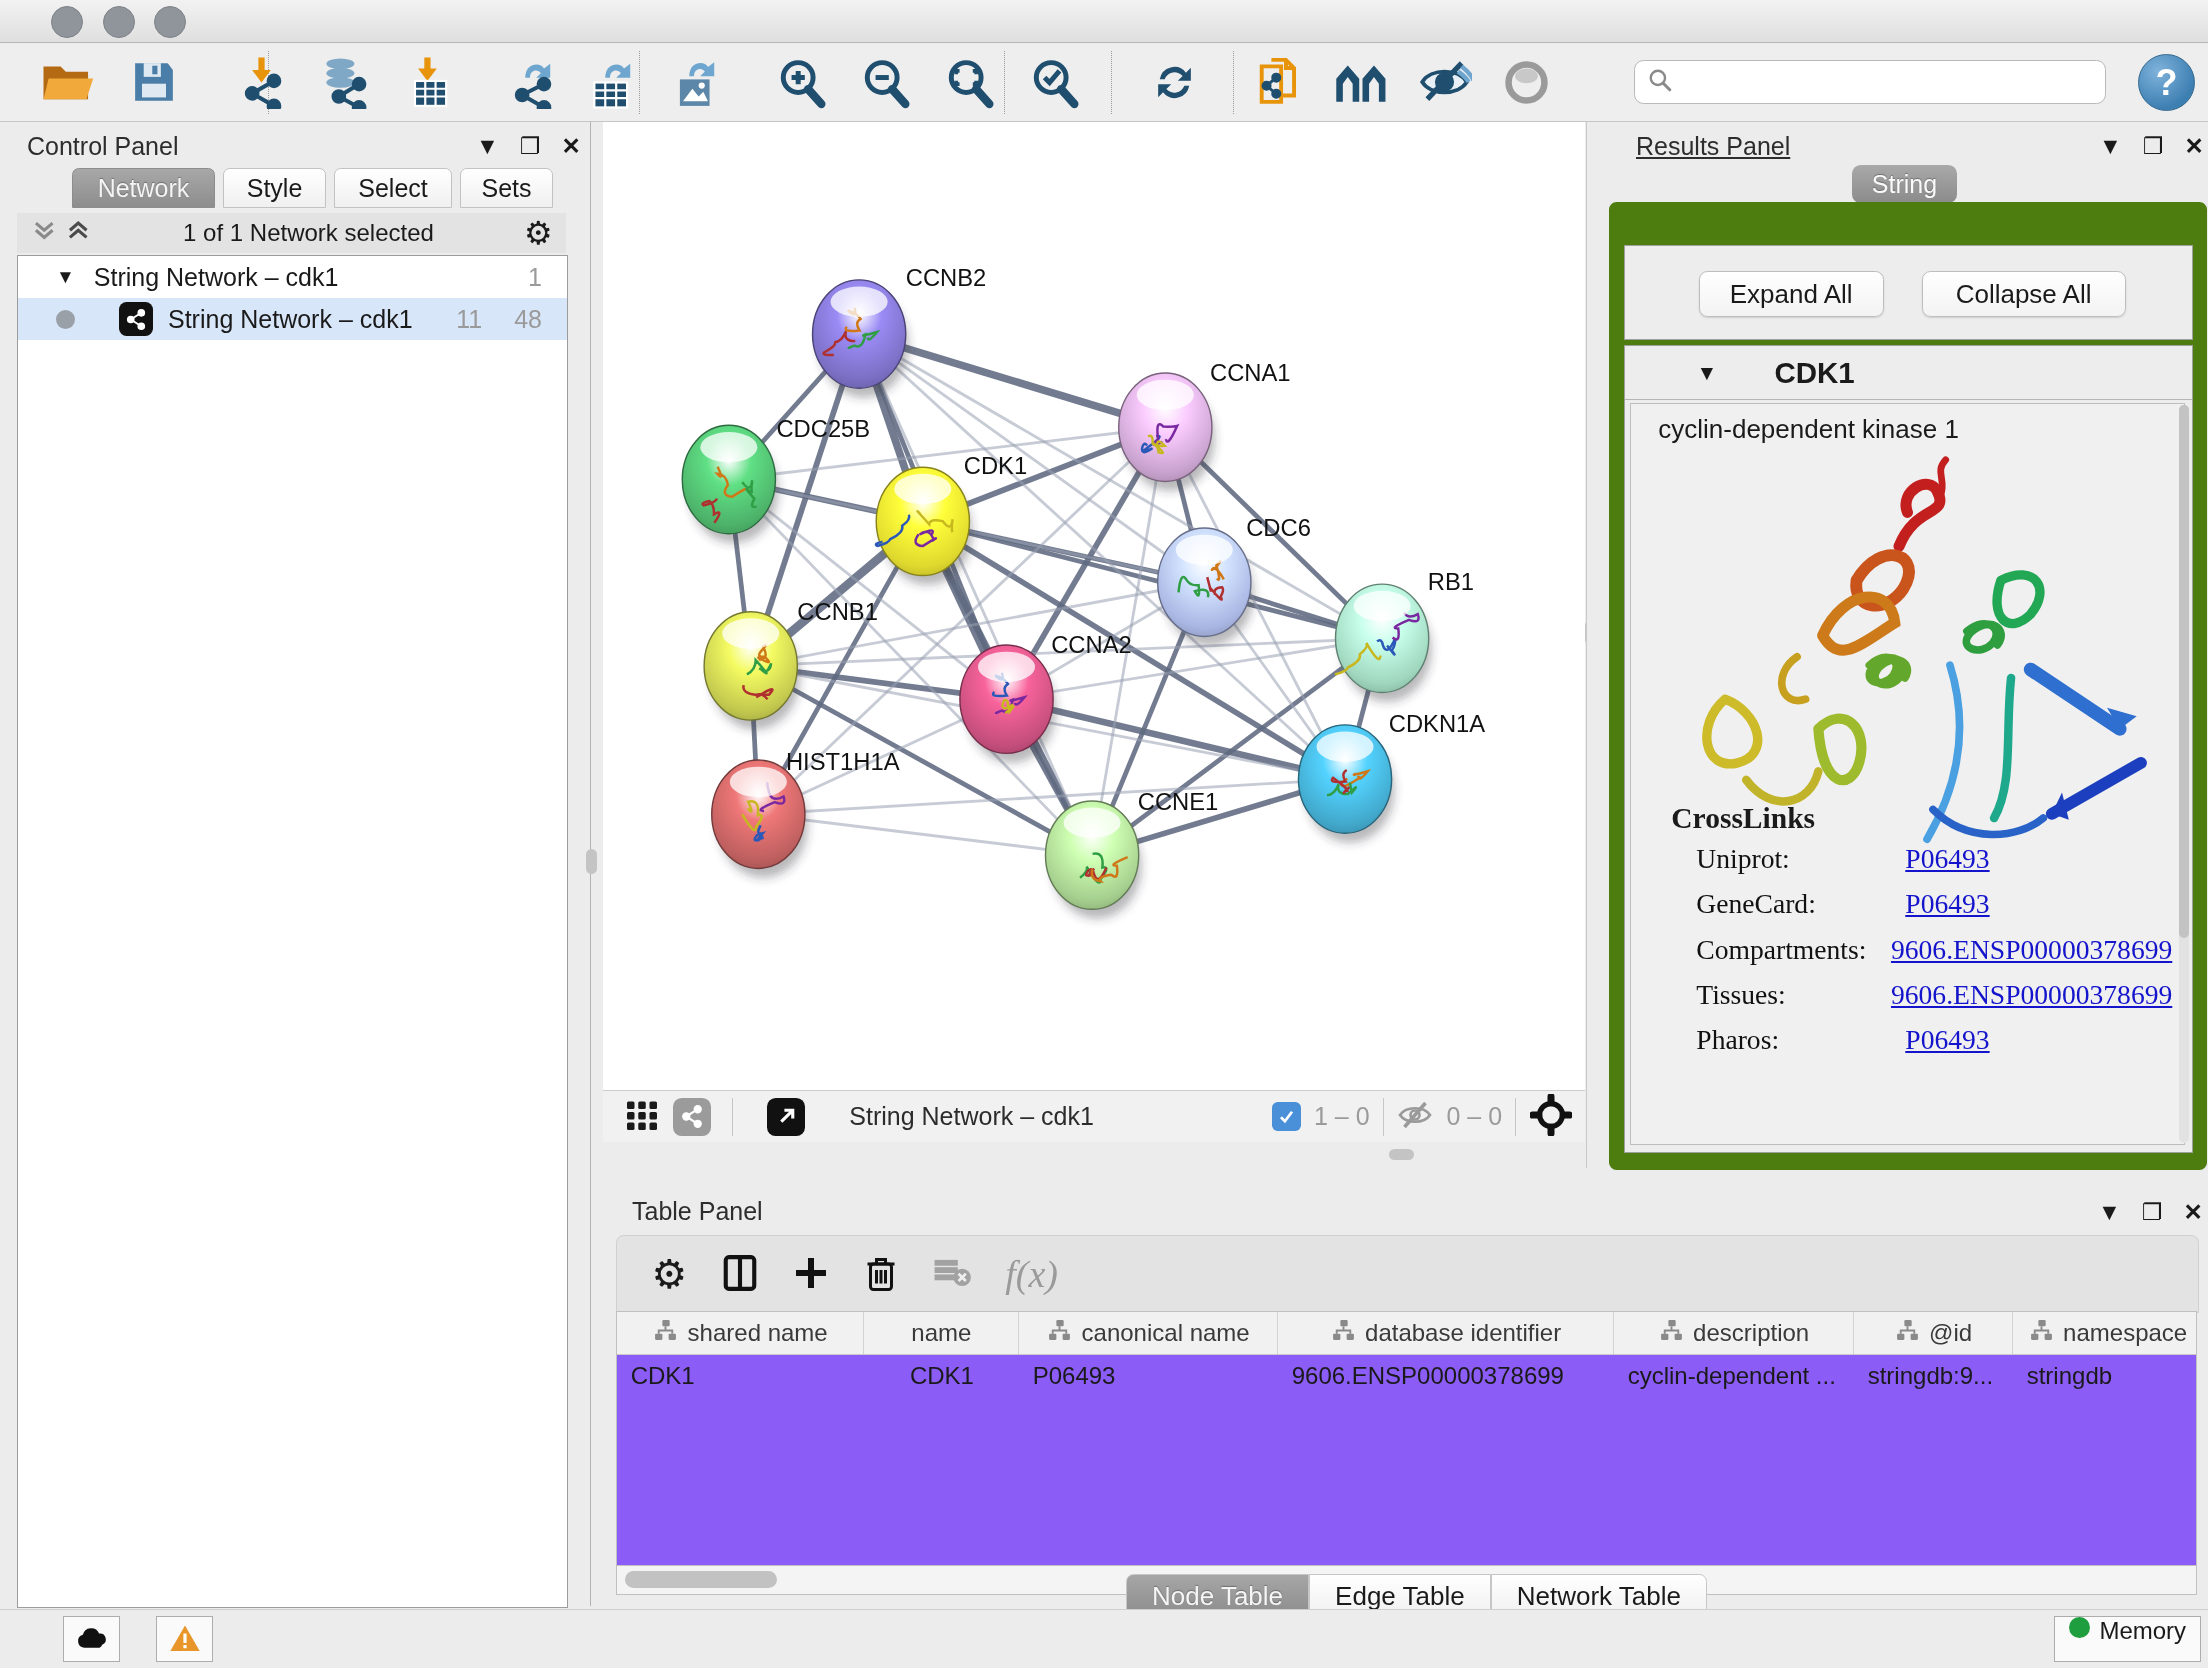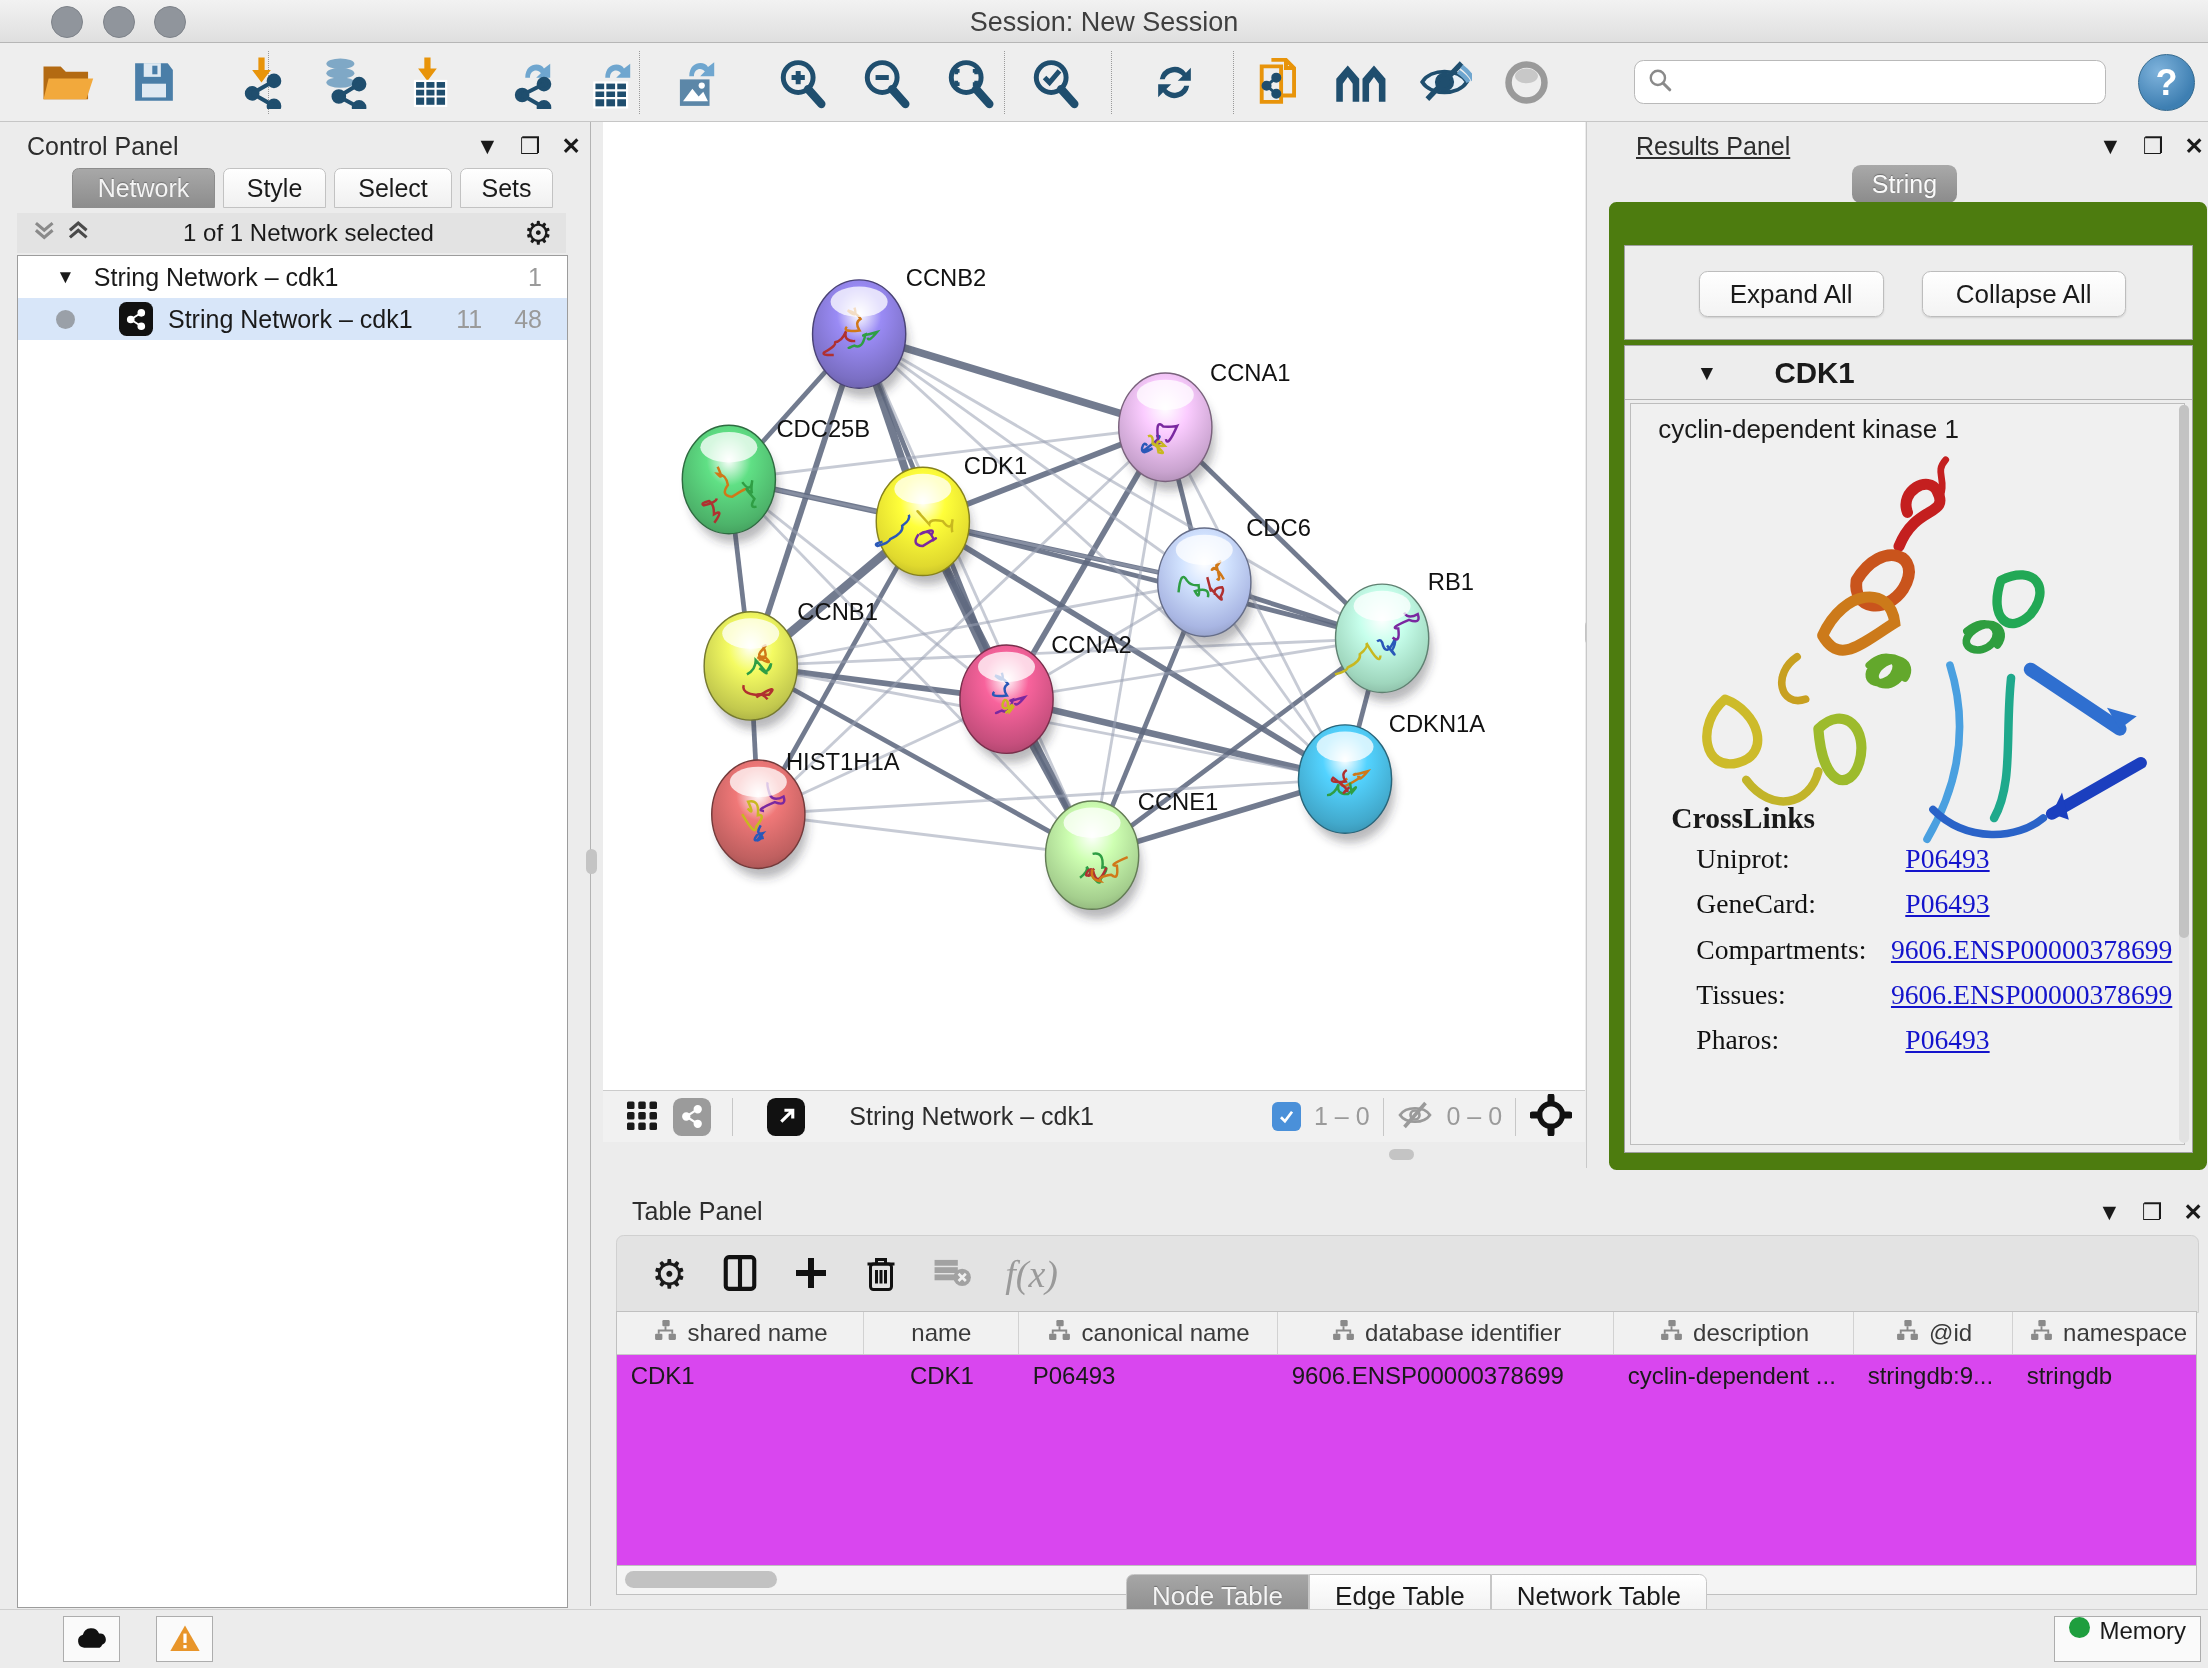--- a/index.html
+++ b/index.html
@@ -62,21 +62,21 @@
      font-size:26px;display:flex;align-items:center;justify-content:center;box-shadow:0 1px 1.9px #00000022;}
   .genehdr{font-size:29.5px;font-weight:bold;}
   .genedesc{font-size:26px;}
   .serif{font-family:"Liberation Serif",serif;}
   .xl-label{font-size:27.6px;color:#111;}
   .xl-link{font-size:27.6px;color:#1414cc;text-decoration:underline;}
   
   .tpanel{left:605px;top:1165px;width:1604px;height:440px;background:#ececec;margin-top:24px;}
   .ttoolbar{left:11.4px;top:46px;width:1581px;height:76px;background:#e3e3e3;border:1px solid #d0d0d0;
      border-radius:7.6px 7.6px 0 0;display:flex;align-items:center;}
-  .tblwrap{left:11.4px;top:122px;width:1581px;height:255px;background:#d946ef;border:1px solid #c0c0c0;
+  .tblwrap{left:11.4px;top:122px;width:1581px;height:255px;background:#8b5cf6;border:1px solid #c0c0c0;
      overflow:hidden;box-sizing:border-box;}
   .thead{display:flex;background:#f1f1f1;border-bottom:1px solid #c9c9c9;height:42px;}
   .th{display:flex;align-items:center;justify-content:center;font-size:24px;color:#3a3a3a;
      border-right:1px solid #d2d2d2;gap:9.5px;box-sizing:border-box;flex:none;}
   .tr{display:flex;height:42px;}
   .td{display:flex;align-items:center;font-size:24px;padding-left:13.3px;box-sizing:border-box;flex:none;
      white-space:nowrap;overflow:hidden;}
   .hscroll{left:11.4px;top:377px;width:1581px;height:28.5px;background:#f4f4f4;border:1px solid #c0c0c0;
      border-top:none;box-sizing:border-box;}
   .hthumb{left:7.6px;top:4.8px;width:152px;height:17px;background:#c2c2c2;border-radius:8.6px;}
@@ -94,21 +94,20 @@
      display:flex;align-items:flex-start;justify-content:center;gap:9.5px;font-size:24px;}
   .memdot{width:21px;height:21px;border-radius:50%;background:#1e9e3e;}
 </style>
 </head>
 <body>
 
 <div class="abs titlebar">
   <div class="abs tl" style="left:51px;"></div>
   <div class="abs tl" style="left:103px;"></div>
   <div class="abs tl" style="left:154px;"></div>
-  <div class="abs wintitle">Session: New Session</div>
 </div>
 
 <div class="abs toolbar">
   <div id="tb-icons"></div>
   <div class="abs tbsep" style="left:268px;"></div>
   <div class="abs tbsep" style="left:639px;"></div>
   <div class="abs tbsep" style="left:1004px;"></div>
   <div class="abs tbsep" style="left:1111px;"></div>
   <div class="abs tbsep" style="left:1233px;"></div>
   <div class="abs searchbox">

